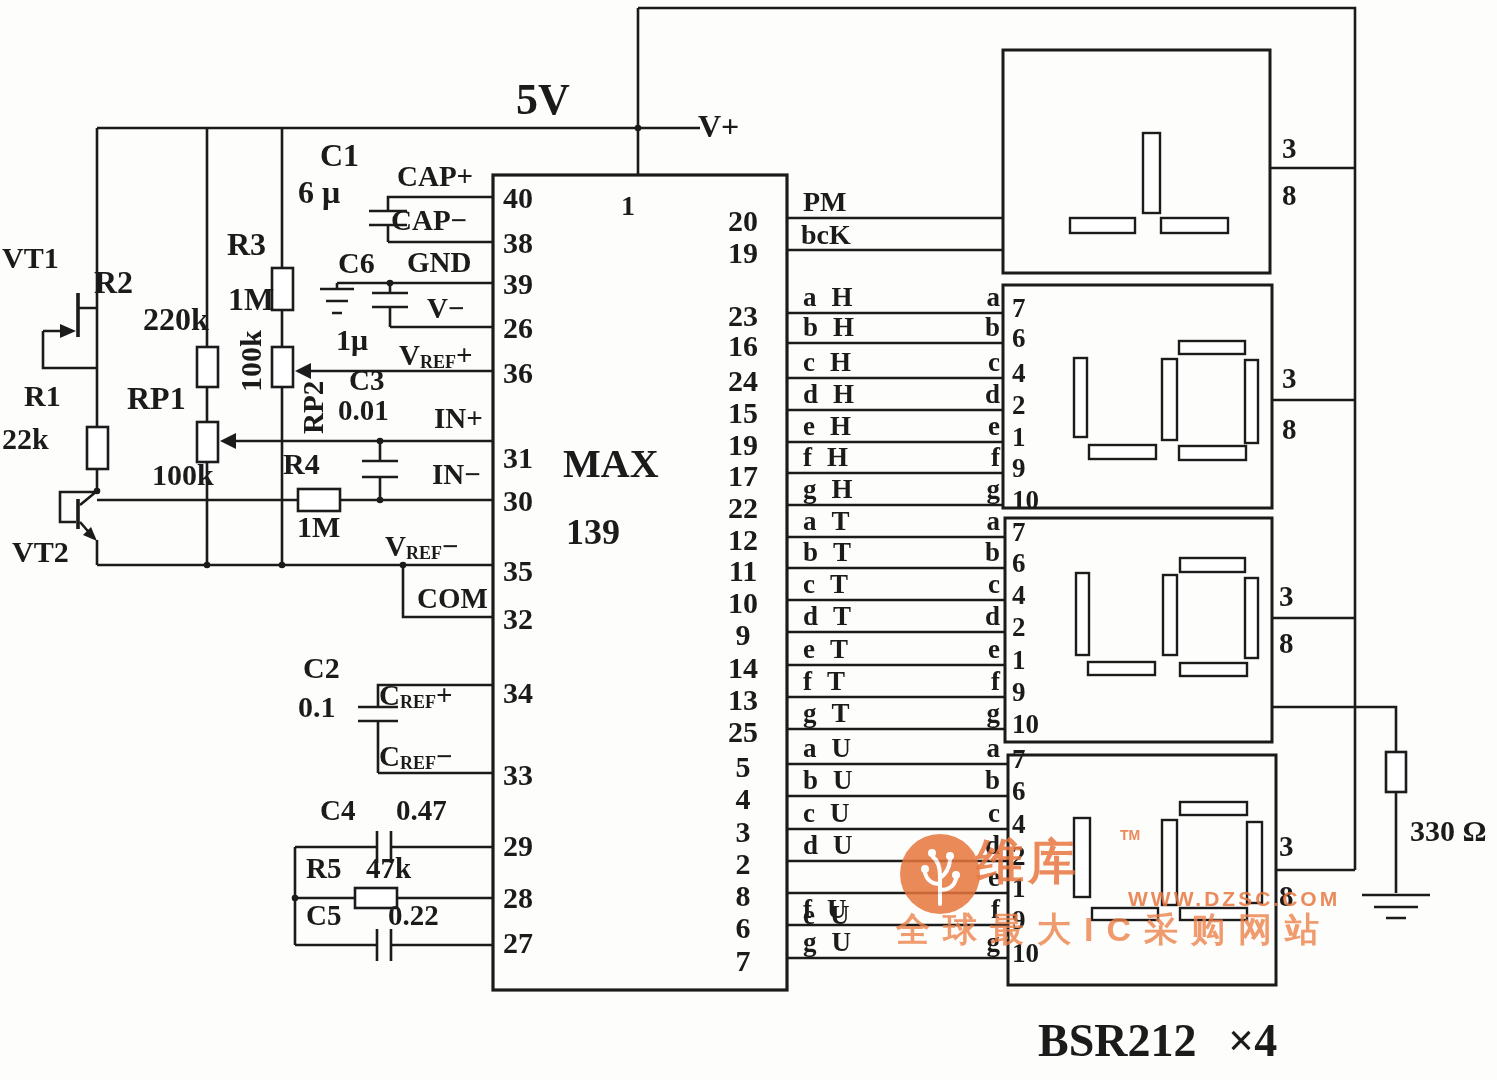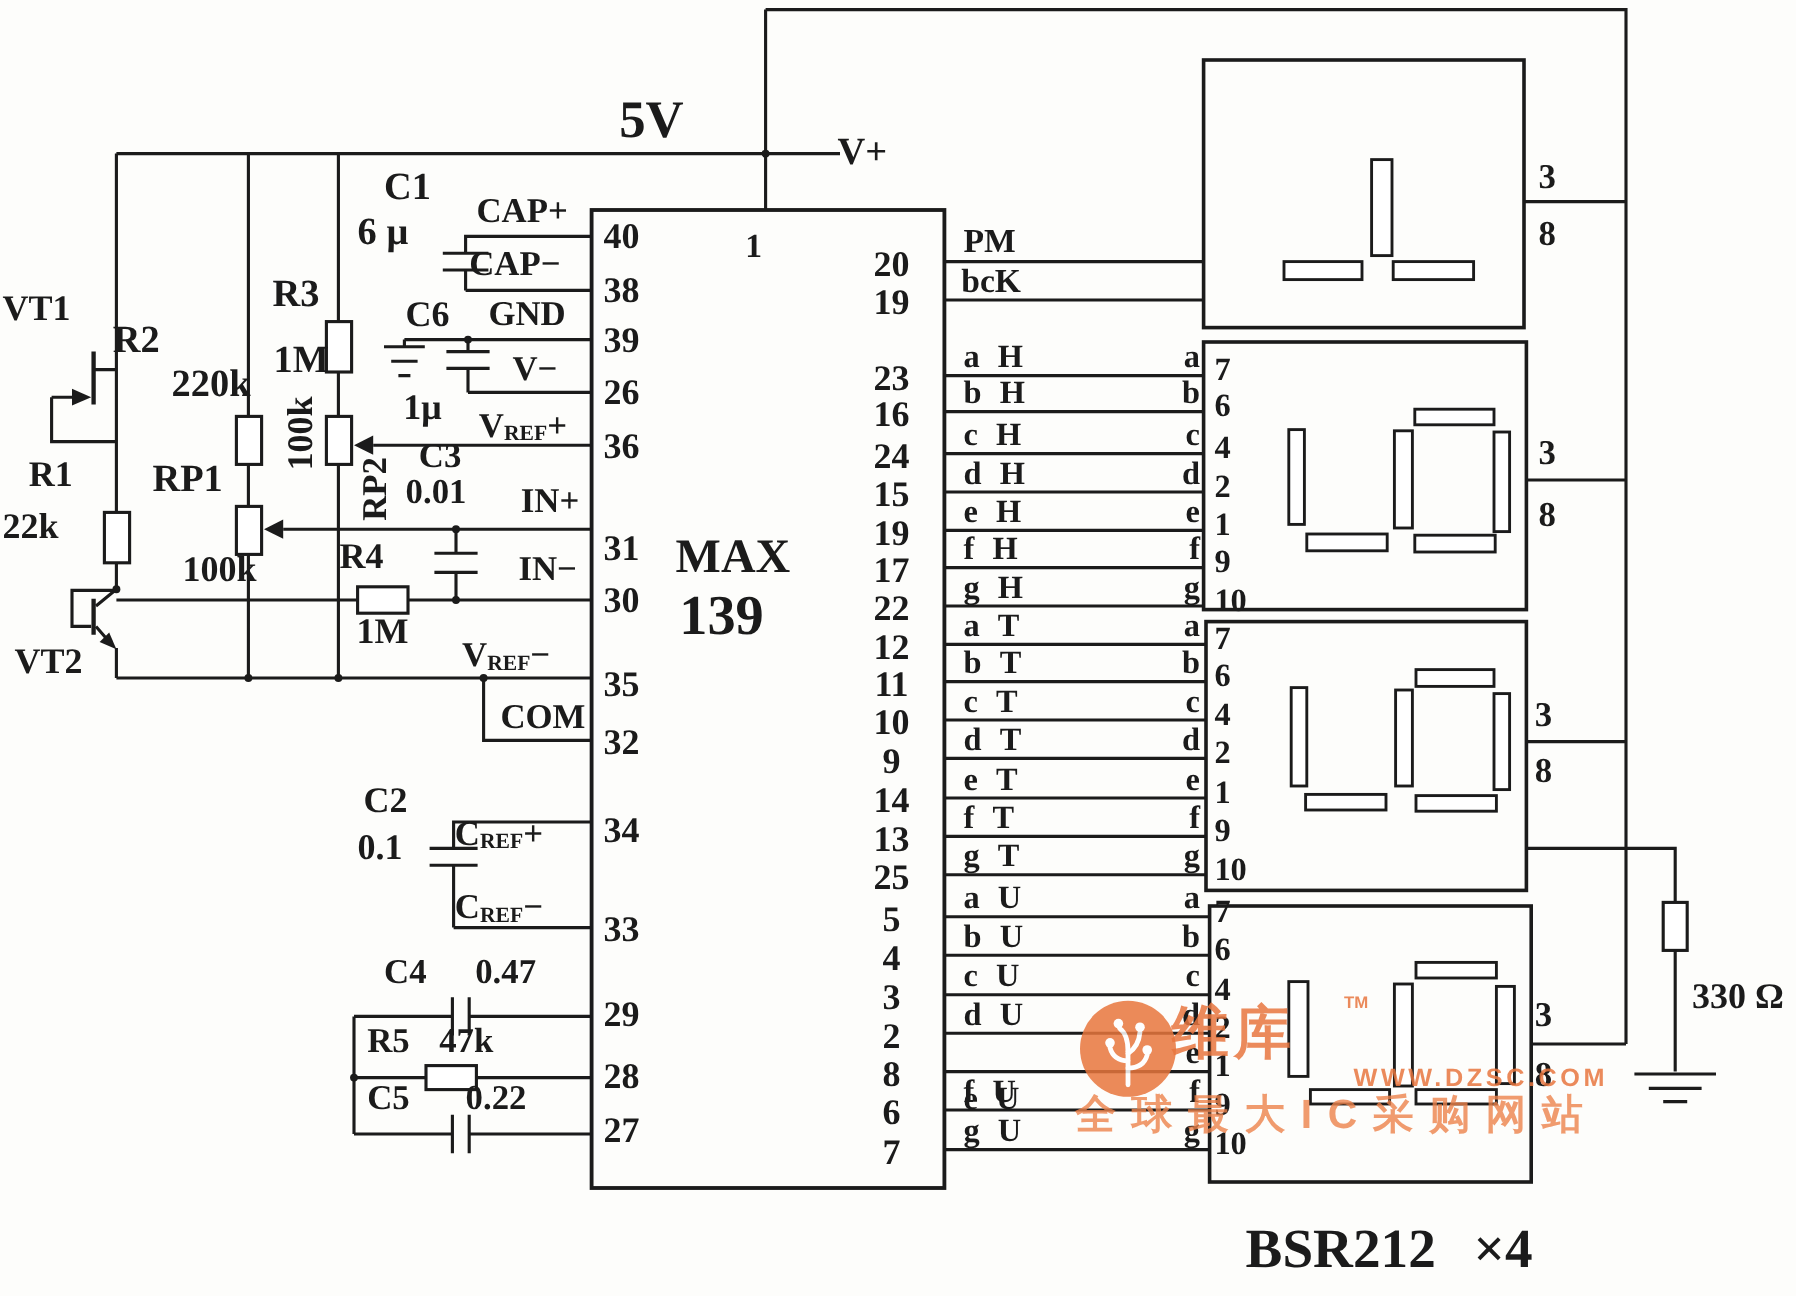--- a/index.html
+++ b/index.html
@@ -163,21 +163,21 @@
   <span class="lbl sub-lbl" style="left:399px;top:340px;"><b>V</b><small>REF</small><b>+</b></span>
   <span class="lbl c38" style="left:434px;top:404px;">IN+</span>
   <span class="lbl c38" style="left:432px;top:460px;">IN−</span>
   <span class="lbl sub-lbl" style="left:385px;top:531px;"><b>V</b><small>REF</small><b>−</b></span>
   <span class="lbl c38" style="left:417px;top:584px;">COM</span>
   <span class="lbl sub-lbl" style="left:379px;top:651px;margin-top:29px;"><b>C</b><small>REF</small><b>+</b></span>
   <span class="lbl sub-lbl" style="left:379px;top:741px;"><b>C</b><small>REF</small><b>−</b></span>
 
   <span class="lbl" style="left:621px;top:192px;font-size:28px;">1</span>
   <span class="lbl" style="left:563px;top:444px;font-size:40px;">MAX</span>
-  <span class="lbl" style="left:566px;top:490px;font-size:47px;">139</span>
+  <span class="lbl" style="left:566px;top:514px;font-size:36px;">139</span>
 
   <span class="pn lpn" style="top:183px;">40</span>
   <span class="pn lpn" style="top:228px;">38</span>
   <span class="pn lpn" style="top:269px;">39</span>
   <span class="pn lpn" style="top:313px;">26</span>
   <span class="pn lpn" style="top:358px;">36</span>
   <span class="pn lpn" style="top:427px;margin-top:16px;">31</span>
   <span class="pn lpn" style="top:486px;">30</span>
   <span class="pn lpn" style="top:556px;">35</span>
   <span class="pn lpn" style="top:604px;">32</span>

